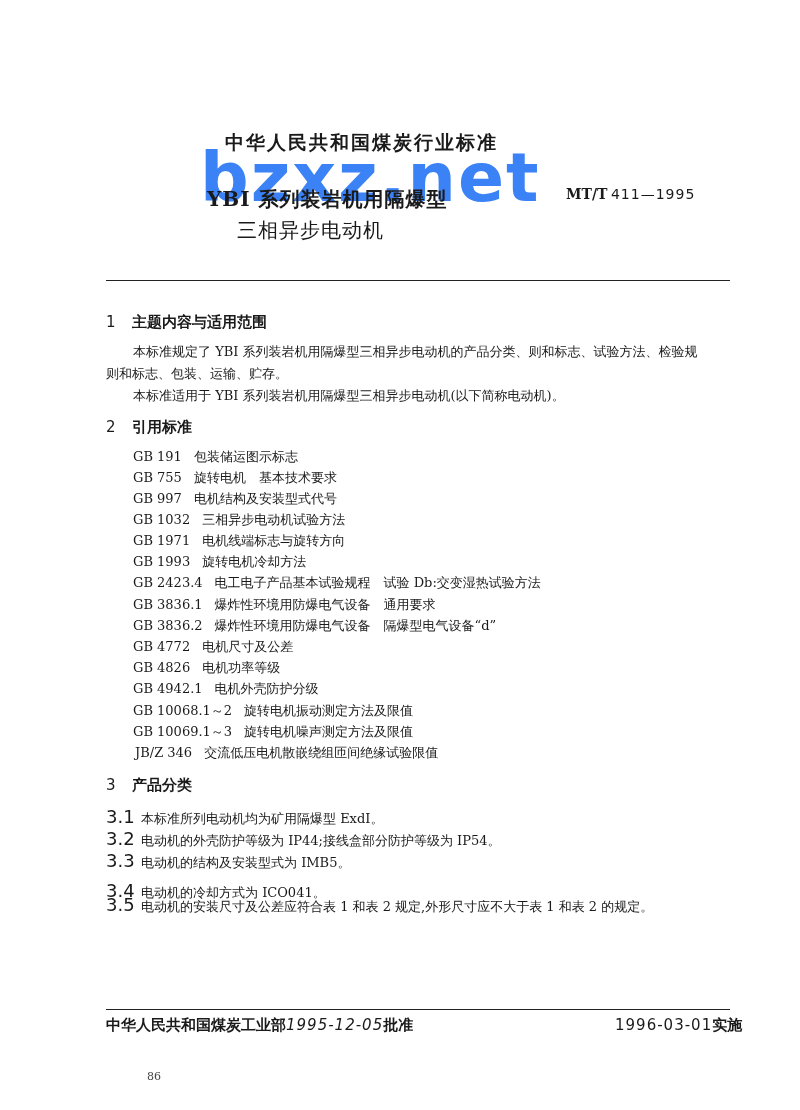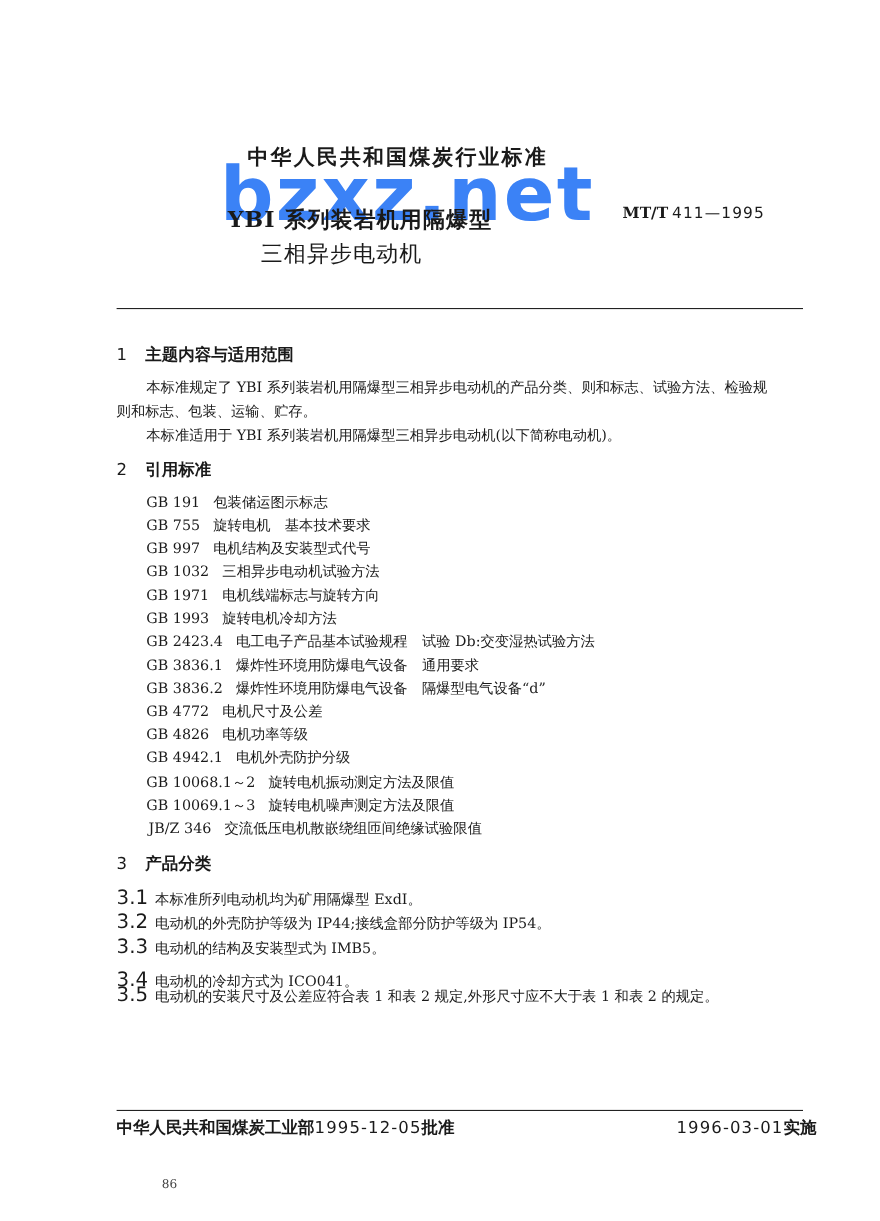--- a/index.html
+++ b/index.html
@@ -22,21 +22,21 @@
 
   .section-head { font-size: 15px; font-weight: bold; }
   .section-head .n { font-weight: normal; display: inline-block; width: 26px; }
   .body-text { font-size: 13px; }
   .ref-row { font-size: 13px; }
   .ref-row .code { display: inline-block; margin-right: 12px; }
   .clause { font-size: 13px; }
   .clause .cn { font-family: "DejaVu Sans", "Liberation Sans", sans-serif; display: inline-block; width: 35px; font-size: 18px; }
 
   .footer-left { left: 106px; top: 1016px; font-size: 15px; font-weight: bold; }
-  .footer-left .date { font-weight: normal; letter-spacing: 1px; }
+  .footer-left .date { font-weight: normal; letter-spacing: 1px; font-style: italic; }
   .footer-right { left: 615px; top: 1016px; font-size: 15px; font-weight: bold; }
   .footer-right .date { font-weight: normal; letter-spacing: 1px; }
   .page-no { left: 147px; top: 1070px; font-size: 11px; color: #444; }
 </style>
 </head>
 <body>
 
 <div class="abs watermark">bzxz.net</div>
 
 <div class="abs header-org sans">中华人民共和国煤炭行业标准</div>

